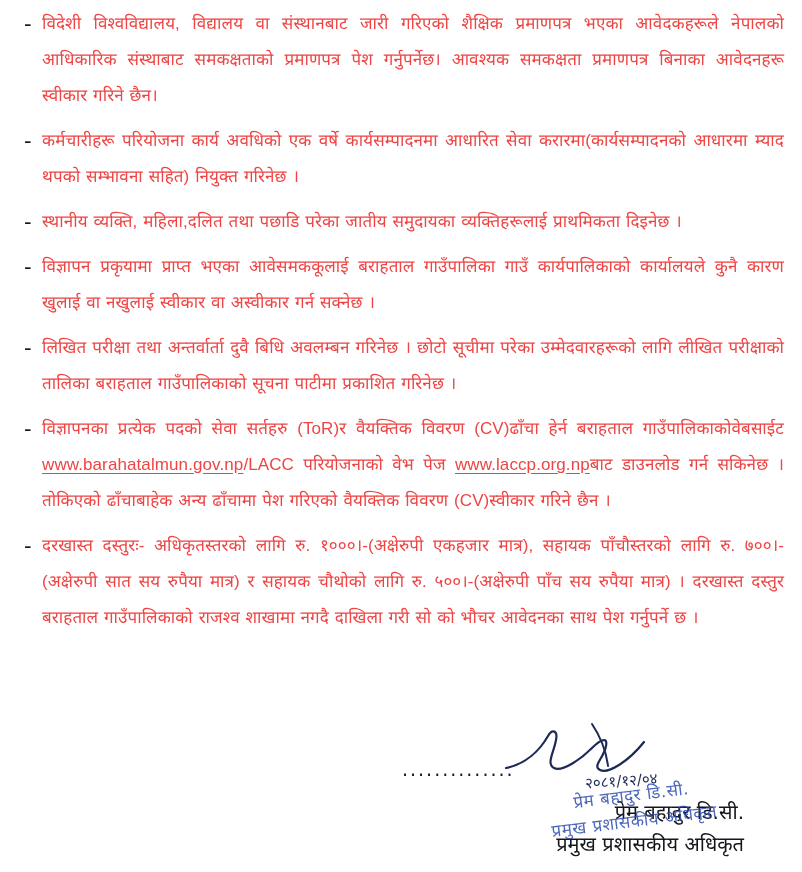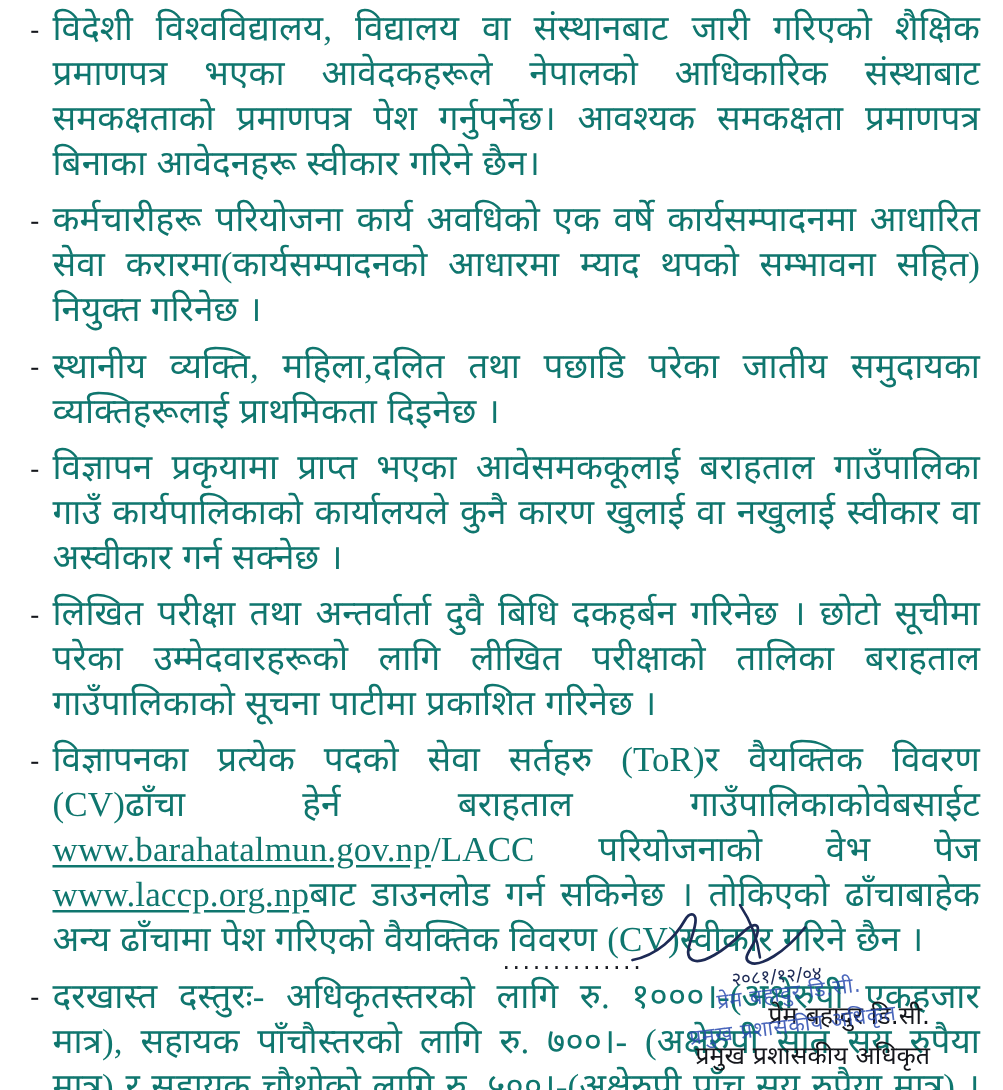--- a/index.html
+++ b/index.html
@@ -37,28 +37,28 @@
     font-size: 21px;
     line-height: 36px;
     color: #15171c;
     text-align: left;
     padding-left: 6px;
     box-sizing: border-box;
     font-family: "DejaVu Sans", sans-serif;
   }
   .bullet-text {
     flex: 1 1 auto;
-    font-size: 28px;
+    font-size: 17px;
     line-height: 36px;
     text-align: justify;
     text-justify: inter-word;
-    font-family: Liberation Serif, serif;
+    font-family: Liberation Sans, sans-serif;
     letter-spacing: 0.1px;
     word-spacing: 1px;
-    color: #0f766e;
+    color: #ef4444;
   }
   .bullet-text .u {
     text-decoration: underline;
     text-underline-offset: 3px;
   }
   .signature-block {
     position: absolute;
     right: 40px;
     bottom: 12px;
     width: 430px;
@@ -155,21 +155,21 @@
       <span class="bullet-text">स्थानीय व्यक्ति, महिला,दलित तथा पछाडि परेका जातीय समुदायका व्यक्तिहरूलाई प्राथमिकता दिइनेछ ।</span>
     </li>
 
     <li class="bullet-item">
       <span class="bullet-mark">-</span>
       <span class="bullet-text">विज्ञापन प्रकृयामा प्राप्त भएका आवेसमककूलाई बराहताल गाउँपालिका गाउँ कार्यपालिकाको कार्यालयले कुनै कारण खुलाई वा नखुलाई स्वीकार वा अस्वीकार गर्न सक्नेछ ।</span>
     </li>
 
     <li class="bullet-item">
       <span class="bullet-mark">-</span>
-      <span class="bullet-text">लिखित परीक्षा तथा अन्तर्वार्ता दुवै बिधि दकहर्बन गरिनेछ । छोटो सूचीमा परेका उम्मेदवारहरूको लागि लीखित परीक्षाको तालिका बराहताल गाउँपालिकाको सूचना पाटीमा प्रकाशित गरिनेछ ।</span>
+      <span class="bullet-text">लिखित परीक्षा तथा अन्तर्वार्ता दुवै बिधि अवलम्बन गरिनेछ । छोटो सूचीमा परेका उम्मेदवारहरूको लागि लीखित परीक्षाको तालिका बराहताल गाउँपालिकाको सूचना पाटीमा प्रकाशित गरिनेछ ।</span>
     </li>
 
     <li class="bullet-item">
       <span class="bullet-mark">-</span>
       <span class="bullet-text"><span>विज्ञापनका प्रत्येक पदको सेवा सर्तहरु (ToR)र वैयक्तिक विवरण (CV)ढाँचा हेर्न बराहताल गाउँपालिकाकोवेबसाईट </span><span class="u">www.barahatalmun.gov.np</span><span>/LACC </span><span>परियोजनाको  वेभ  पेज </span><span class="u">www.laccp.org.np</span><span>बाट  डाउनलोड गर्न सकिनेछ । तोकिएको ढाँचाबाहेक अन्य ढाँचामा पेश गरिएको वैयक्तिक विवरण (CV)स्वीकार गरिने छैन ।</span></span>
     </li>
 
     <li class="bullet-item">
       <span class="bullet-mark">-</span>
       <span class="bullet-text">दरखास्त दस्तुरः- अधिकृतस्तरको लागि रु. १०००।-(अक्षेरुपी एकहजार मात्र), सहायक पाँचौस्तरको लागि रु. ७००।- (अक्षेरुपी सात सय रुपैया मात्र) र सहायक चौथोको लागि रु. ५००।-(अक्षेरुपी पाँच सय रुपैया मात्र) । दरखास्त दस्तुर बराहताल गाउँपालिकाको राजश्व शाखामा नगदै दाखिला गरी सो को भौचर आवेदनका साथ पेश गर्नुपर्ने छ ।</span>

